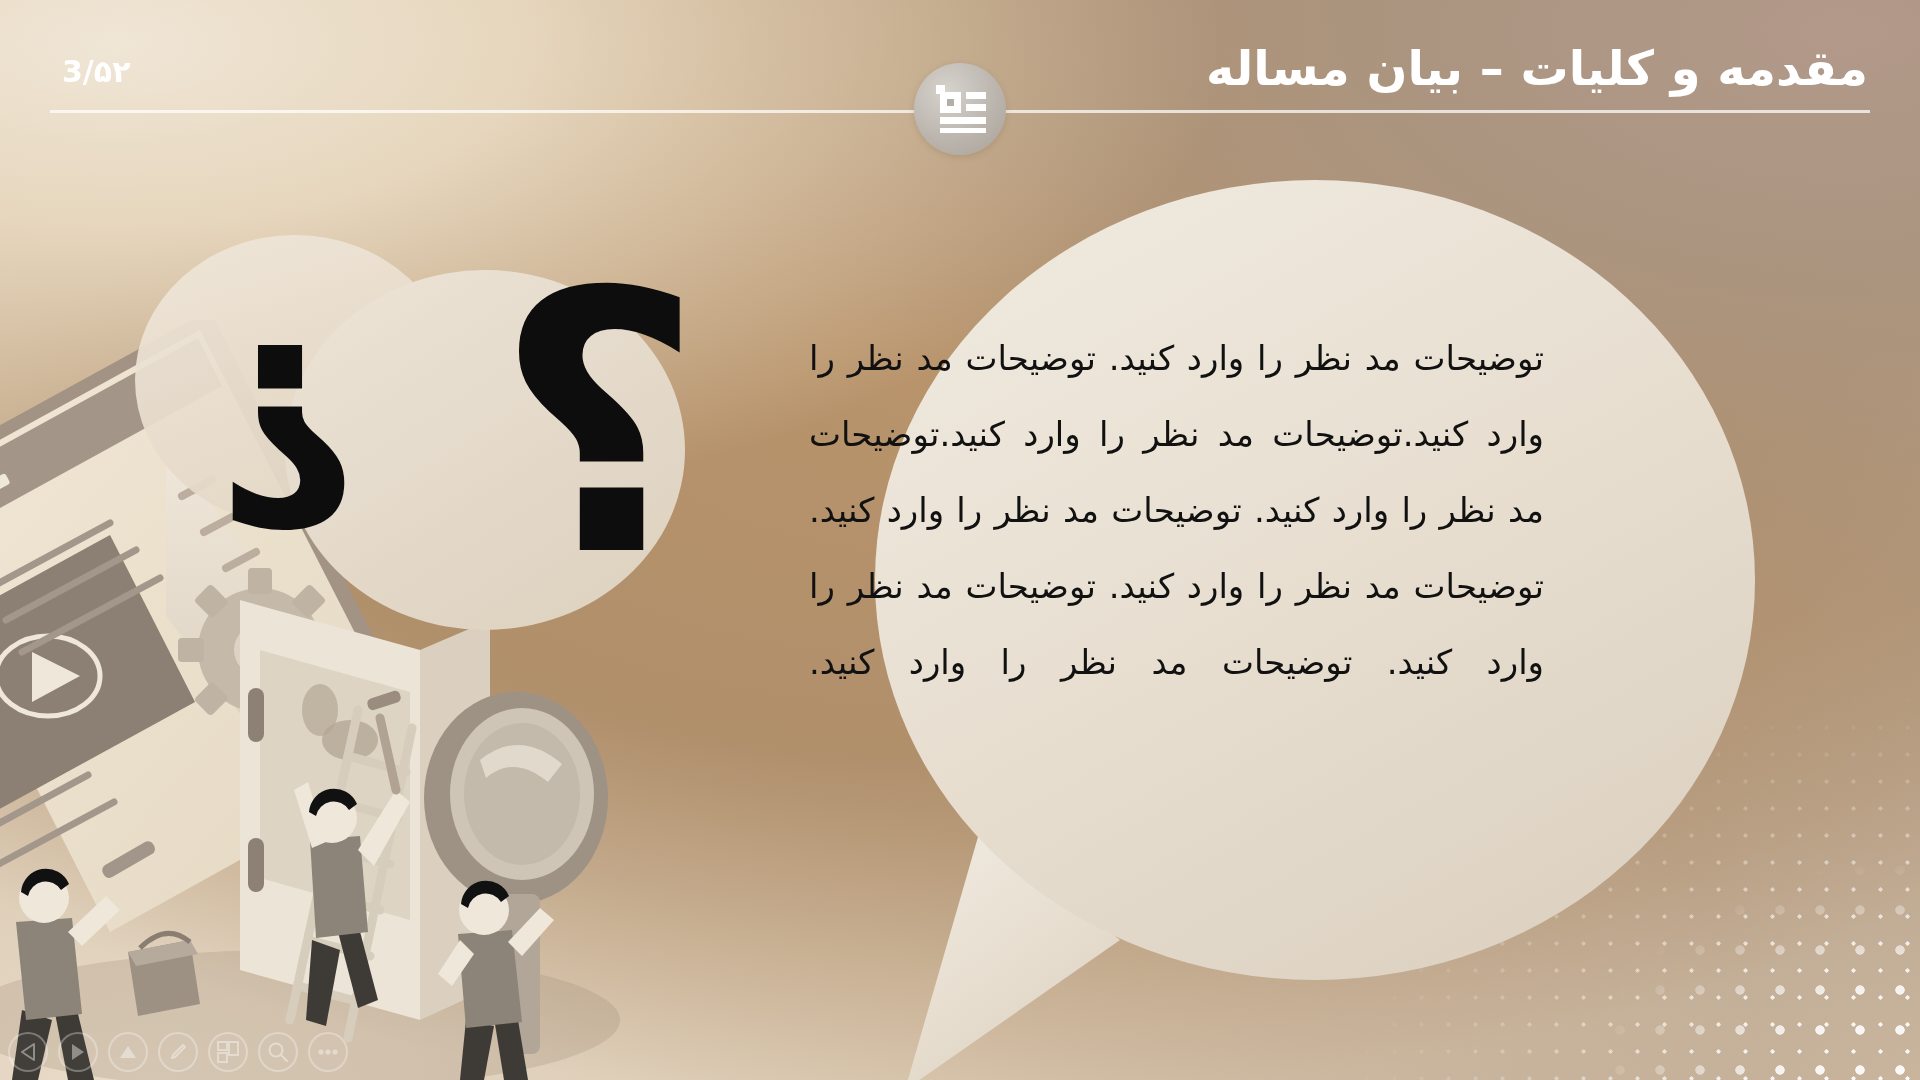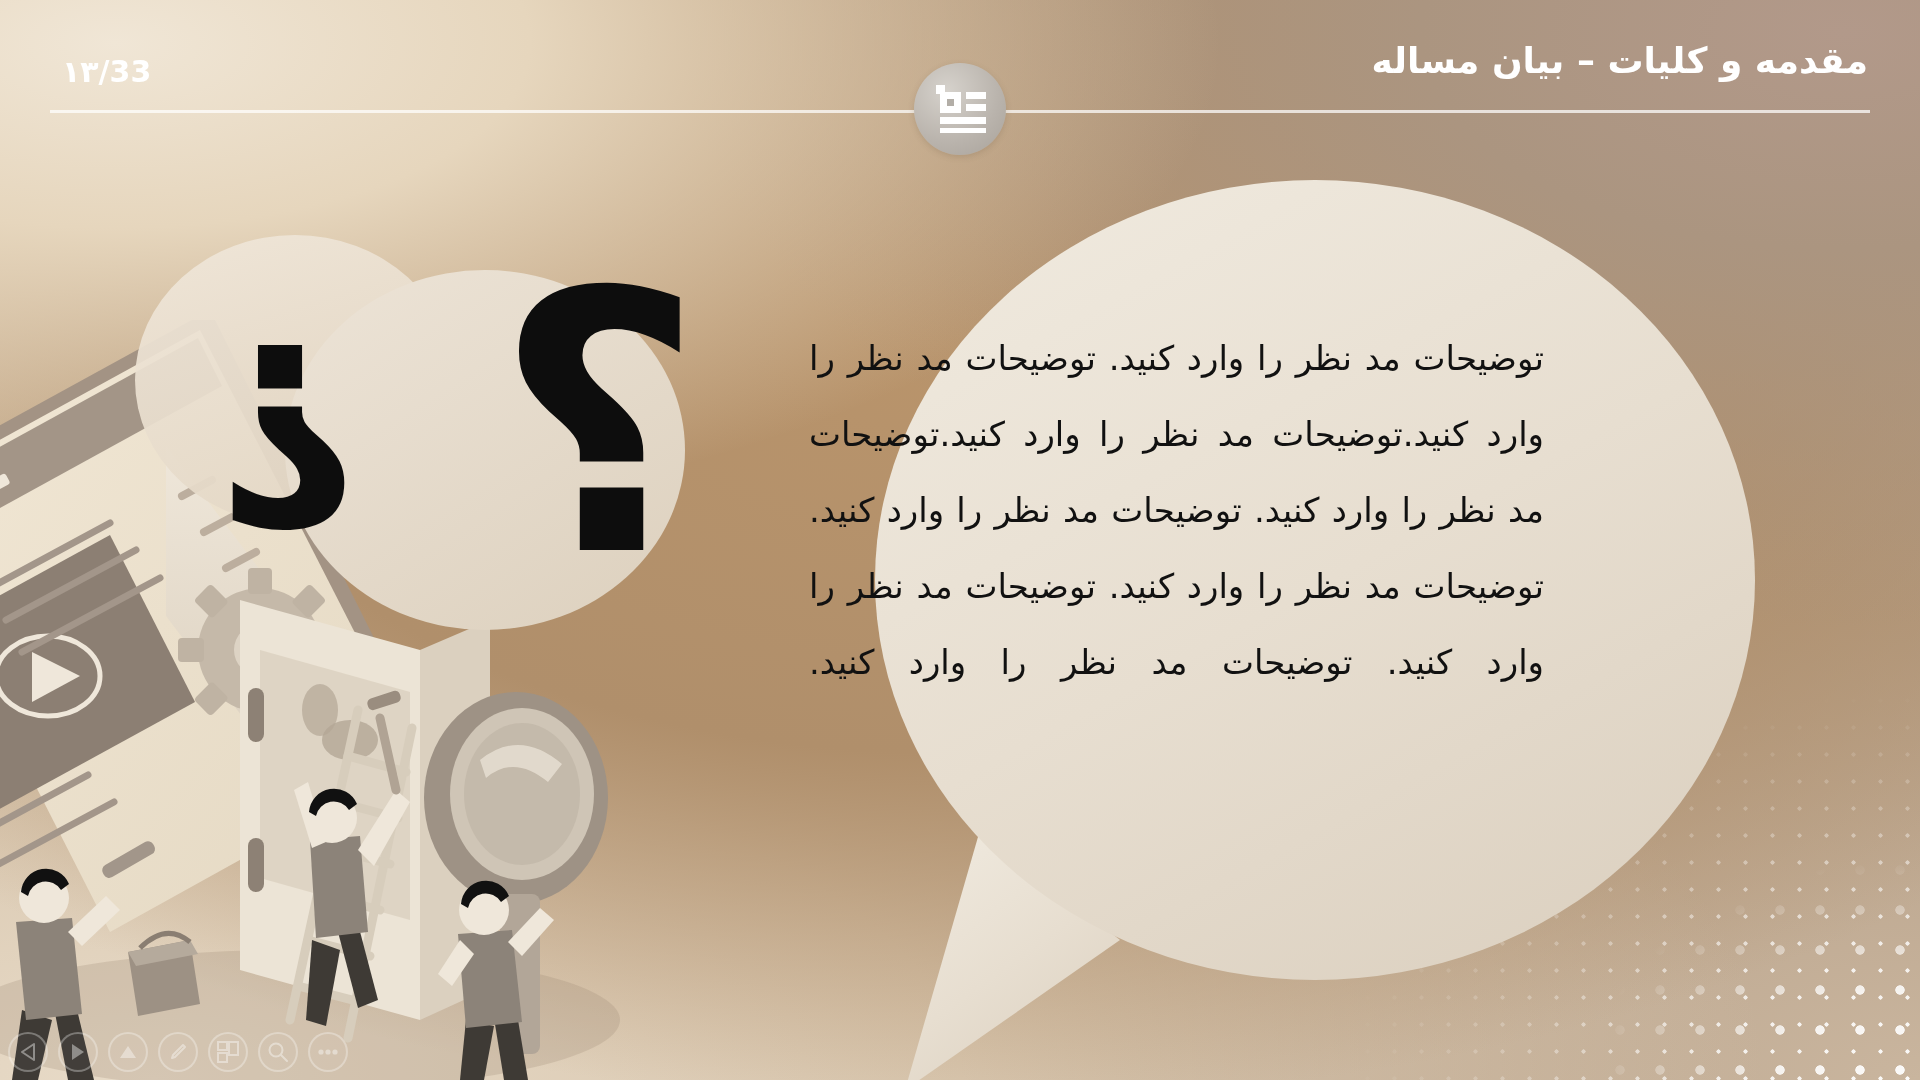--- a/index.html
+++ b/index.html
@@ -50,21 +50,21 @@
     mask-image:radial-gradient(100% 100% at 100% 100%, rgba(0,0,0,1) 0%, rgba(0,0,0,.9) 35%, rgba(0,0,0,0) 82%);
   }
 
   
   .header-rule {
     position:absolute; left:50px; right:50px; top:110px;
     height:3px; background:rgba(255,255,255,.72);
   }
   .slide-title {
     position:absolute; right:52px; top:40px;
-    font-size:36px; font-weight:bold; color:#ffffff;
+    font-size:48px; font-weight:bold; color:#ffffff;
     letter-spacing:.2px; white-space:nowrap;
     direction:rtl;
   }
   .page-indicator {
     position:absolute; left:62px; top:54px;
     font-size:30px; font-weight:bold; color:#ffffff;
     direction:rtl;
   }
 
   
@@ -309,21 +309,21 @@
 
       <text x="288" y="455" font-family="DejaVu Sans, sans-serif" font-size="250" font-weight="bold" fill="#0d0d0d" text-anchor="middle" transform="rotate(180 288 400) scale(-1,1) translate(-576,0)">?</text>
       <text x="600" y="550" font-family="DejaVu Sans, sans-serif" font-size="360" font-weight="bold" fill="#0d0d0d" text-anchor="middle" transform="scale(-1,1) translate(-1200,0)">?</text>
     </svg>
   </div>
 
   <div class="header-rule"></div>
 
   <div class="slide-title">مقدمه و کلیات – بیان مساله</div>
 
-  <div class="page-indicator">۱۳/33</div>
+  <div class="page-indicator">3/۵۲</div>
 
   <div class="badge">
     <span>
       <svg width="52" height="48" viewBox="0 0 52 48" xmlns="http://www.w3.org/2000/svg">
         <rect x="2" y="0" width="9" height="9" fill="#ffffff"></rect>
         <rect x="6" y="7" width="21" height="21" fill="#ffffff"></rect>
         <rect x="13" y="14" width="7" height="7" fill="#b3aea7"></rect>
         <rect x="32" y="7" width="20" height="7" fill="#ffffff"></rect>
         <rect x="32" y="19" width="20" height="7" fill="#ffffff"></rect>
         <rect x="6" y="32" width="46" height="7" fill="#ffffff"></rect>

